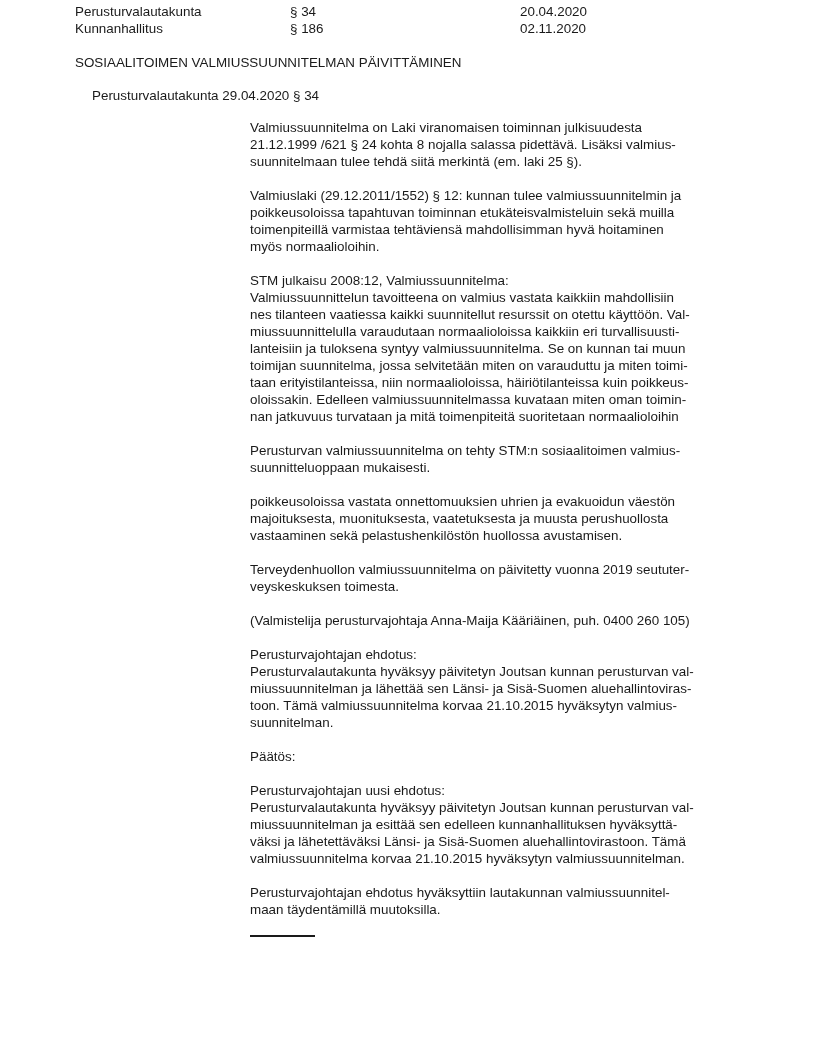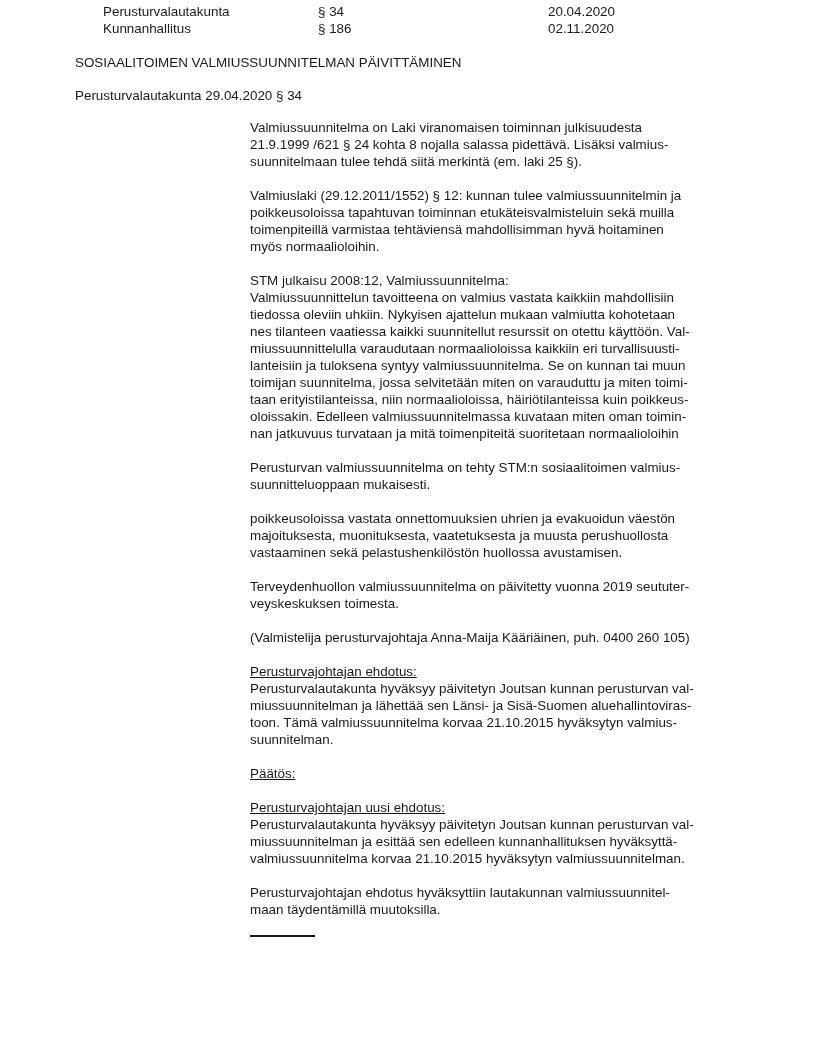--- a/index.html
+++ b/index.html
@@ -19,49 +19,47 @@
     color: #1a1a1a;
   }
   .header-table {
     position: absolute;
     left: 75px;
     top: 3px;
   }
   .header-row {
     display: flex;
     white-space: nowrap;
-    margin-left: 28px;
   }
   .col-org     { width: 215px; }
   .col-section { width: 230px; }
   .col-date    { }
   .doc-title {
     position: absolute;
     left: 75px;
     top: 54px;
     white-space: nowrap;
     text-align: center;
   }
   .doc-reference {
     position: absolute;
-    left: 75px;
+    left: 92px;
     top: 87px;
     white-space: nowrap;
   }
   .doc-body {
     position: absolute;
     left: 250px;
     top: 119px;
     width: 520px;
   }
   .block {
     margin: 0 0 17px 0;
   }
   .block .heading {
-    text-decoration: underline;
     white-space: nowrap;
   }
   .block .line {
     white-space: nowrap;
   }
   .divider {
     width: 65px;
     height: 0;
     border-top: 2px solid #1a1a1a;
     margin-top: 5px;
@@ -87,33 +85,32 @@
     </div>
 
   <div class="doc-title">SOSIAALITOIMEN VALMIUSSUUNNITELMAN PÄIVITTÄMINEN</div>
 
   <div class="doc-reference">Perusturvalautakunta 29.04.2020 § 34</div>
 
   <div class="doc-body">
 
   <div class="block">
         <div class="line">Valmiussuunnitelma on Laki viranomaisen toiminnan julkisuudesta</div>
-        <div class="line">21.9.1999 /621 § 24 kohta 8 nojalla salassa pidettävä. Lisäksi valmius-</div>
+        <div class="line">21.12.1999 /621 § 24 kohta 8 nojalla salassa pidettävä. Lisäksi valmius-</div>
         <div class="line">suunnitelmaan tulee tehdä siitä merkintä (em. laki 25 §).</div>
       </div>
       <div class="block">
         <div class="line">Valmiuslaki (29.12.2011/1552) § 12: kunnan tulee valmiussuunnitelmin ja</div>
         <div class="line">poikkeusoloissa tapahtuvan toiminnan etukäteisvalmisteluin sekä muilla</div>
         <div class="line">toimenpiteillä varmistaa tehtäviensä mahdollisimman hyvä hoitaminen</div>
         <div class="line">myös normaalioloihin.</div>
       </div>
       <div class="block">
         <div class="line">STM julkaisu 2008:12, Valmiussuunnitelma:</div>
         <div class="line">Valmiussuunnittelun tavoitteena on valmius vastata kaikkiin mahdollisiin</div>
-        <div class="line">tiedossa oleviin uhkiin. Nykyisen ajattelun mukaan valmiutta kohotetaan</div>
         <div class="line">nes tilanteen vaatiessa kaikki suunnitellut resurssit on otettu käyttöön. Val-</div>
         <div class="line">miussuunnittelulla varaudutaan normaalioloissa kaikkiin eri turvallisuusti-</div>
         <div class="line">lanteisiin ja tuloksena syntyy valmiussuunnitelma. Se on kunnan tai muun</div>
         <div class="line">toimijan suunnitelma, jossa selvitetään miten on varauduttu ja miten toimi-</div>
         <div class="line">taan erityistilanteissa, niin normaalioloissa, häiriötilanteissa kuin poikkeus-</div>
         <div class="line">oloissakin. Edelleen valmiussuunnitelmassa kuvataan miten oman toimin-</div>
         <div class="line">nan jatkuvuus turvataan ja mitä toimenpiteitä suoritetaan normaalioloihin</div>
       </div>
       <div class="block">
         <div class="line">Perusturvan valmiussuunnitelma on tehty STM:n sosiaalitoimen valmius-</div>
@@ -138,20 +135,21 @@
         <div class="line">toon. Tämä valmiussuunnitelma korvaa 21.10.2015 hyväksytyn valmius-</div>
         <div class="line">suunnitelman.</div>
       </div>
       <div class="block">
         <div class="heading">Päätös:</div>
       </div>
       <div class="block">
         <div class="heading">Perusturvajohtajan uusi ehdotus:</div>
         <div class="line">Perusturvalautakunta hyväksyy päivitetyn Joutsan kunnan perusturvan val-</div>
         <div class="line">miussuunnitelman ja esittää sen edelleen kunnanhallituksen hyväksyttä-</div>
+        <div class="line">väksi ja lähetettäväksi Länsi- ja Sisä-Suomen aluehallintovirastoon. Tämä</div>
         <div class="line">valmiussuunnitelma korvaa 21.10.2015 hyväksytyn valmiussuunnitelman.</div>
       </div>
       <div class="block">
         <div class="line">Perusturvajohtajan ehdotus hyväksyttiin lautakunnan valmiussuunnitel-</div>
         <div class="line">maan täydentämillä muutoksilla.</div>
       </div>
       <div class="block divider"></div>
     </div>
 
 </div>

